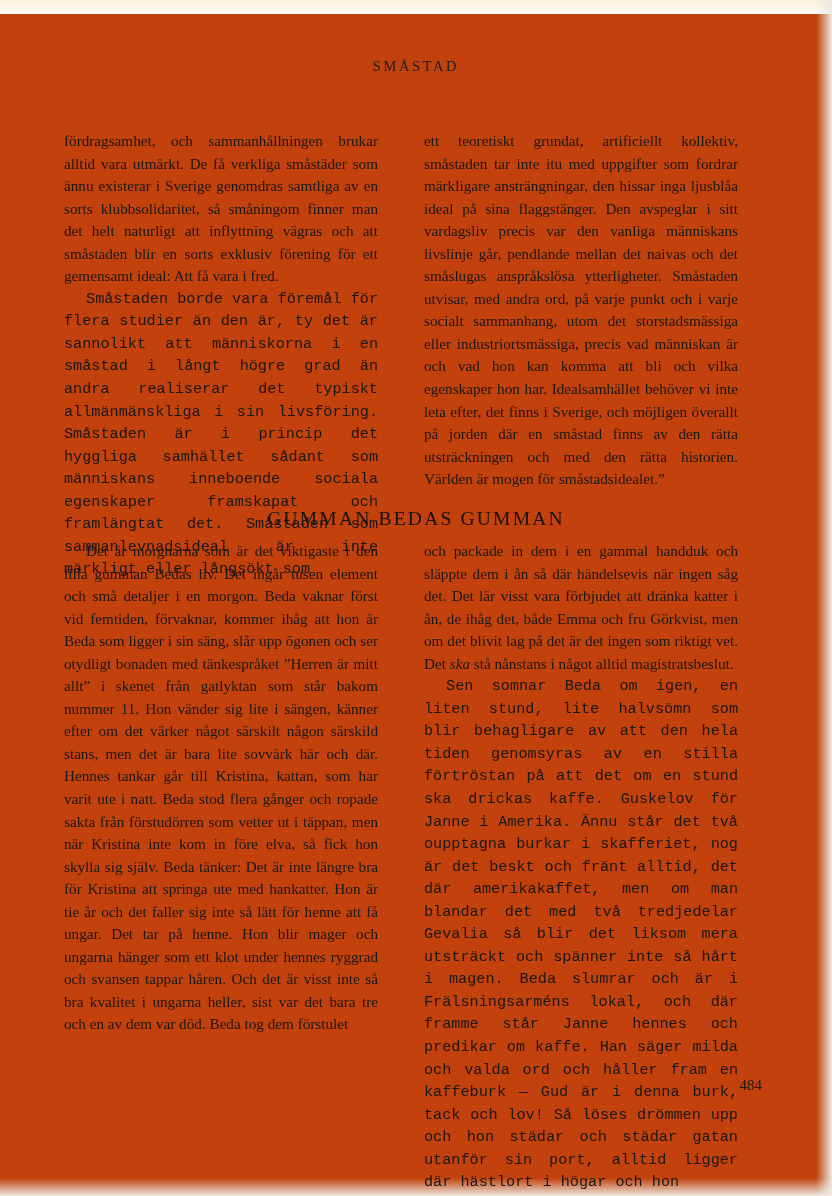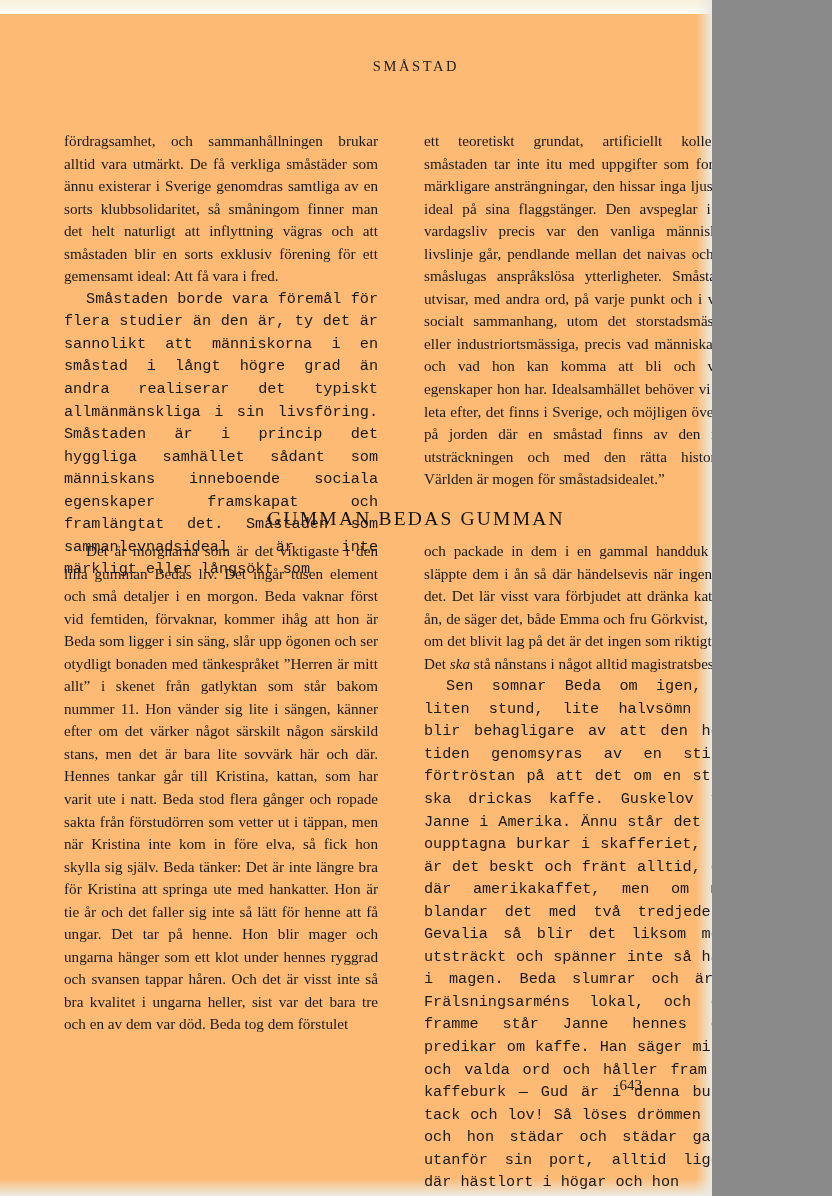--- a/index.html
+++ b/index.html
@@ -2,23 +2,23 @@
 <html><head>
 <meta charset="utf-8">
 <style>
   html, body {
     margin: 0;
     padding: 0;
     background: #8a8a8a;
   }
   #page {
     position: relative;
-    width: 712px;
+    width: 832px;
     height: 1196px;
-    background: #fdba74;
+    background: #c2410c;
     overflow: hidden;
     box-sizing: border-box;
     font-family: "Liberation Serif", "DejaVu Serif", serif;
     color: #1b1816;
   }
   
   #page .scan-tint-top {
     position: absolute;
     left: 0; top: 0;
     width: 832px; height: 14px;
@@ -128,20 +128,20 @@
     </div>
   </div>
 
   <h2 class="story-title">GUMMAN BEDAS GUMMAN</h2>
 
   <div class="columns" id="section-bottom">
     <div class="col">
       <p class="indent-first">Det är morgnarna som är det viktigaste i den lilla gumman Bedas liv. Det ingår tusen element och små detaljer i en morgon. Beda vaknar först vid femtiden, förvaknar, kommer ihåg att hon är Beda som ligger i sin säng, slår upp ögonen och ser otydligt bonaden med tänkespråket ”Herren är mitt allt” i skenet från gatlyktan som står bakom nummer 11. Hon vänder sig lite i sängen, känner efter om det värker något särskilt någon särskild stans, men det är bara lite sovvärk här och där. Hennes tankar går till Kristina, kattan, som har varit ute i natt. Beda stod flera gånger och ropade sakta från förstudörren som vetter ut i täppan, men när Kristina inte kom in före elva, så fick hon skylla sig själv. Beda tänker: Det är inte längre bra för Kristina att springa ute med hankatter. Hon är tie år och det faller sig inte så lätt för henne att få ungar. Det tar på henne. Hon blir mager och ungarna hänger som ett klot under hennes ryggrad och svansen tappar håren. Och det är visst inte så bra kvalitet i ungarna heller, sist var det bara tre och en av dem var död. Beda tog dem förstulet</p>
     </div>
     <div class="col">
-      <p class="cont"><span>och packade in dem i en gammal handduk och släppte dem i ån så där händelsevis när ingen såg det. Det lär visst vara förbjudet att dränka katter i ån, de säger det, både Emma och fru Görkvist, men om det blivit lag på det är det ingen som riktigt vet. Det </span><em>ska</em><span> stå nånstans i något alltid magistratsbeslut.</span></p>
+      <p class="cont"><span>och packade in dem i en gammal handduk och släppte dem i ån så där händelsevis när ingen såg det. Det lär visst vara förbjudet att dränka katter i ån, de ihåg det, både Emma och fru Görkvist, men om det blivit lag på det är det ingen som riktigt vet. Det </span><em>ska</em><span> stå nånstans i något alltid magistratsbeslut.</span></p>
       <p>Sen somnar Beda om igen, en liten stund, lite halvsömn som blir behagligare av att den hela tiden genomsyras av en stilla förtröstan på att det om en stund ska drickas kaffe. Guskelov för Janne i Amerika. Ännu står det två oupptagna burkar i skafferiet, nog är det beskt och fränt alltid, det där amerikakaffet, men om man blandar det med två tredjedelar Gevalia så blir det liksom mera utsträckt och spänner inte så hårt i magen. Beda slumrar och är i Frälsningsarméns lokal, och där framme står Janne hennes och predikar om kaffe. Han säger milda och valda ord och håller fram en kaffeburk — Gud är i denna burk, tack och lov! Så löses drömmen upp och hon städar och städar gatan utanför sin port, alltid ligger där hästlort i högar och hon</p>
     </div>
   </div>
 
-  <div class="folio">643</div>
+  <div class="folio">484</div>
 
 </div>
 
 </body></html>

